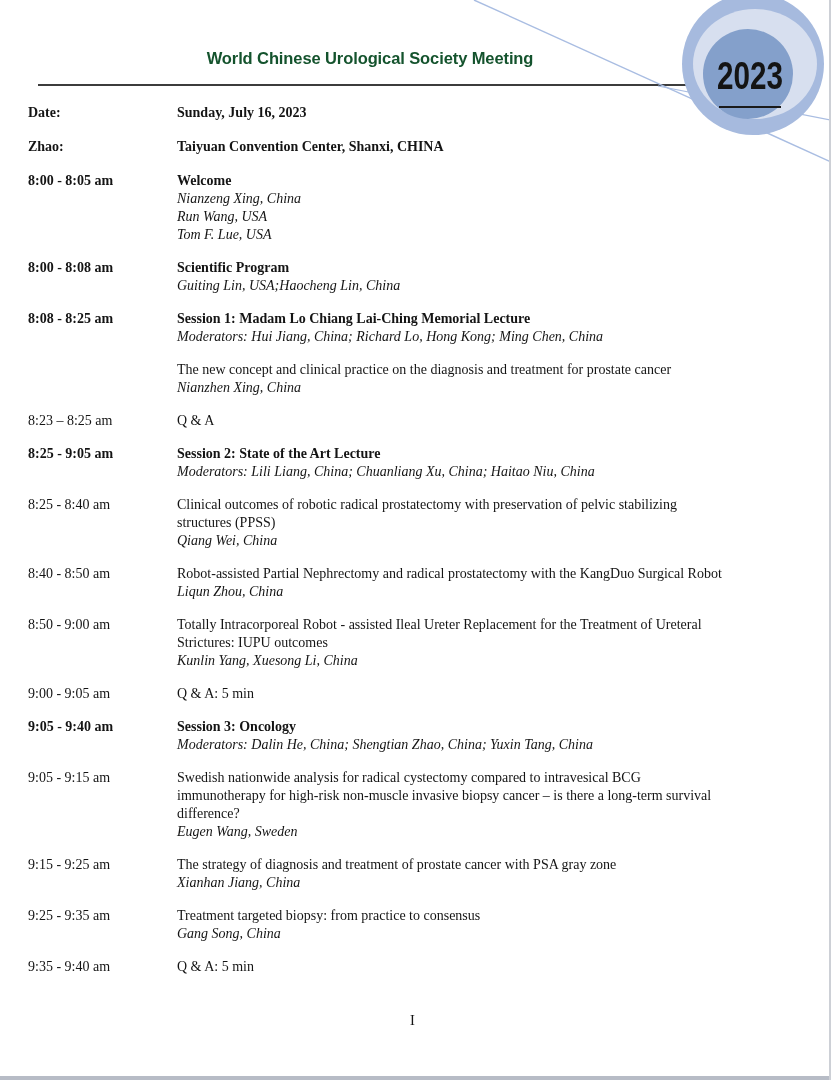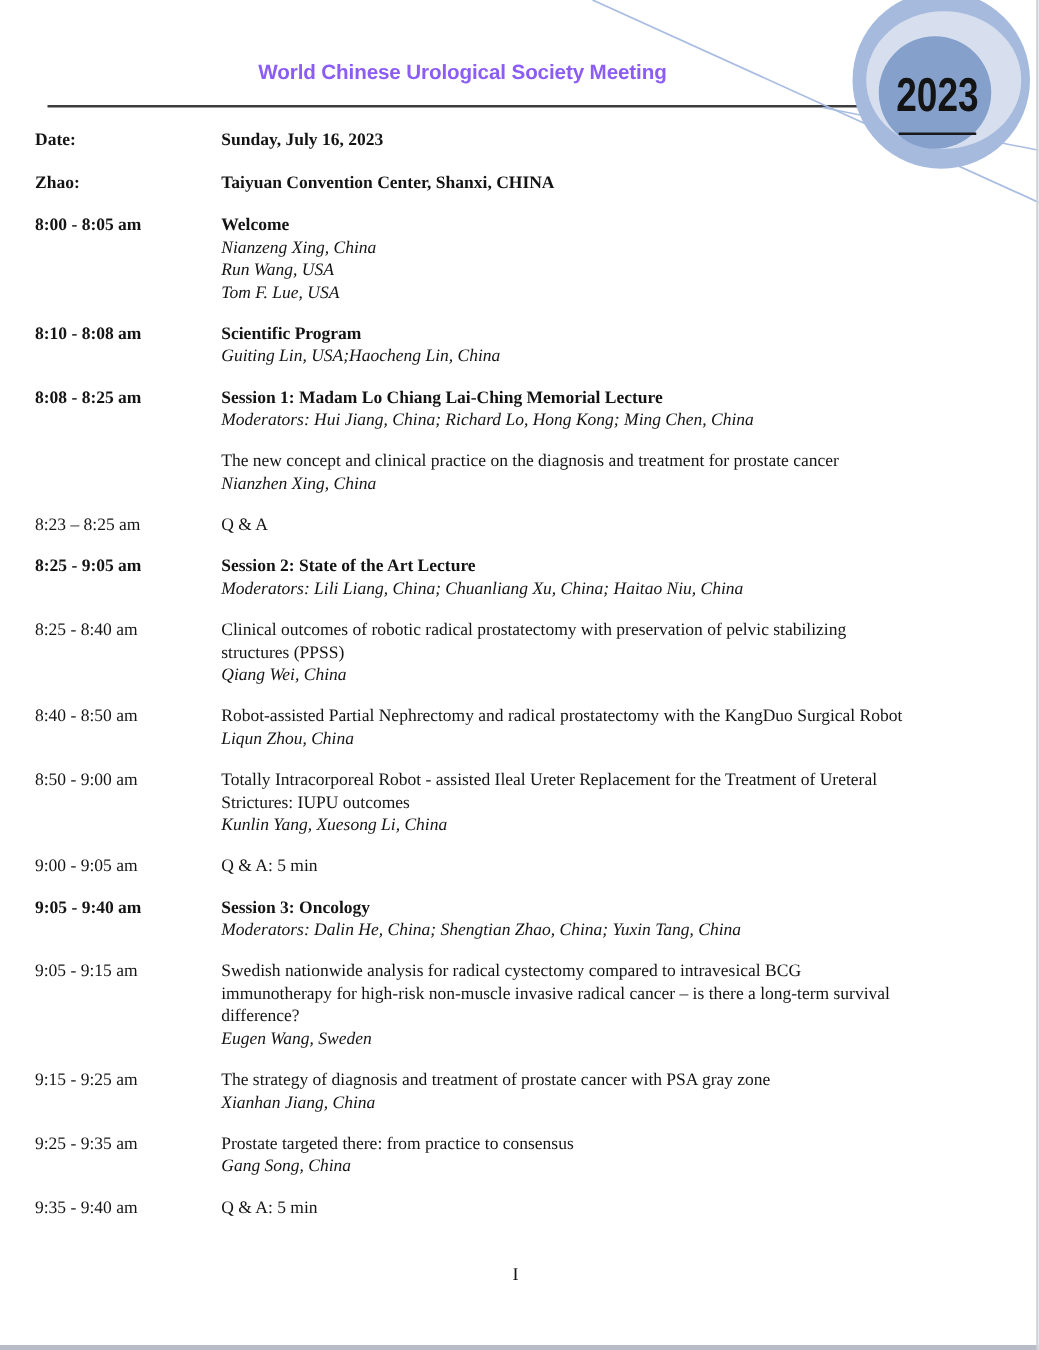--- a/index.html
+++ b/index.html
@@ -14,21 +14,21 @@
   .deco { position:absolute; top:0; left:0; pointer-events:none; }
   .badge-year {
     font-family:"Liberation Sans","DejaVu Sans",sans-serif;
     font-weight:700; font-size:38px; fill:#141414;
   }
   .title {
     position:absolute; top:49px; left:0; width:740px;
     text-align:center;
     font-family:"Liberation Sans","DejaVu Sans",sans-serif;
     font-weight:700; font-size:16.5px; letter-spacing:-0.1px;
-    color:#8b5cf6;
+    color:#14532d;
   }
   .rule {
     position:absolute; top:84px; left:38px; width:657px; height:2px;
     background:#3c3c3c;
   }
   .content { position:absolute; top:104px; left:28px; width:760px; }
   .meta-row { display:flex; margin-bottom:16px; font-size:14px; line-height:18px; font-weight:700; }
   .meta-label { width:149px; flex:none; }
   .meta-value { white-space:nowrap; }
   .schedule { margin-top:8px; }
@@ -84,21 +84,21 @@
     <div class="time-cell bold">8:00 - 8:05 am</div>
     <div class="entry-lines">
             <div class="line bold">Welcome</div>
             <div class="line italic">Nianzeng Xing, China</div>
             <div class="line italic">Run Wang, USA</div>
             <div class="line italic">Tom F. Lue, USA</div>
           </div>
   </div>
 
   <div class="entry">
-    <div class="time-cell bold">8:10 - 8:08 am</div>
+    <div class="time-cell bold">8:00 - 8:08 am</div>
     <div class="entry-lines">
             <div class="line bold">Scientific Program</div>
             <div class="line italic">Guiting Lin, USA;Haocheng Lin, China</div>
           </div>
   </div>
 
   <div class="entry">
     <div class="time-cell bold">8:08 - 8:25 am</div>
     <div class="entry-lines">
             <div class="line bold">Session 1: Madam Lo Chiang Lai-Ching Memorial Lecture</div>
@@ -167,38 +167,38 @@
     <div class="entry-lines">
             <div class="line bold">Session 3: Oncology</div>
             <div class="line italic">Moderators: Dalin He, China; Shengtian Zhao, China; Yuxin Tang, China</div>
           </div>
   </div>
 
   <div class="entry">
     <div class="time-cell">9:05 - 9:15 am</div>
     <div class="entry-lines">
             <div class="line regular">Swedish nationwide analysis for radical cystectomy compared to intravesical BCG</div>
-            <div class="line regular">immunotherapy for high-risk non-muscle invasive radical cancer – is there a long-term survival</div>
+            <div class="line regular">immunotherapy for high-risk non-muscle invasive biopsy cancer – is there a long-term survival</div>
             <div class="line regular">difference?</div>
             <div class="line italic">Eugen Wang, Sweden</div>
           </div>
   </div>
 
   <div class="entry">
     <div class="time-cell">9:15 - 9:25 am</div>
     <div class="entry-lines">
             <div class="line regular">The strategy of diagnosis and treatment of prostate cancer with PSA gray zone</div>
             <div class="line italic">Xianhan Jiang, China</div>
           </div>
   </div>
 
   <div class="entry">
     <div class="time-cell">9:25 - 9:35 am</div>
     <div class="entry-lines">
-            <div class="line regular">Prostate targeted there: from practice to consensus</div>
+            <div class="line regular">Treatment targeted biopsy: from practice to consensus</div>
             <div class="line italic">Gang Song, China</div>
           </div>
   </div>
 
   <div class="entry">
     <div class="time-cell">9:35 - 9:40 am</div>
     <div class="entry-lines">
             <div class="line regular">Q &amp; A: 5 min</div>
           </div>
   </div>

